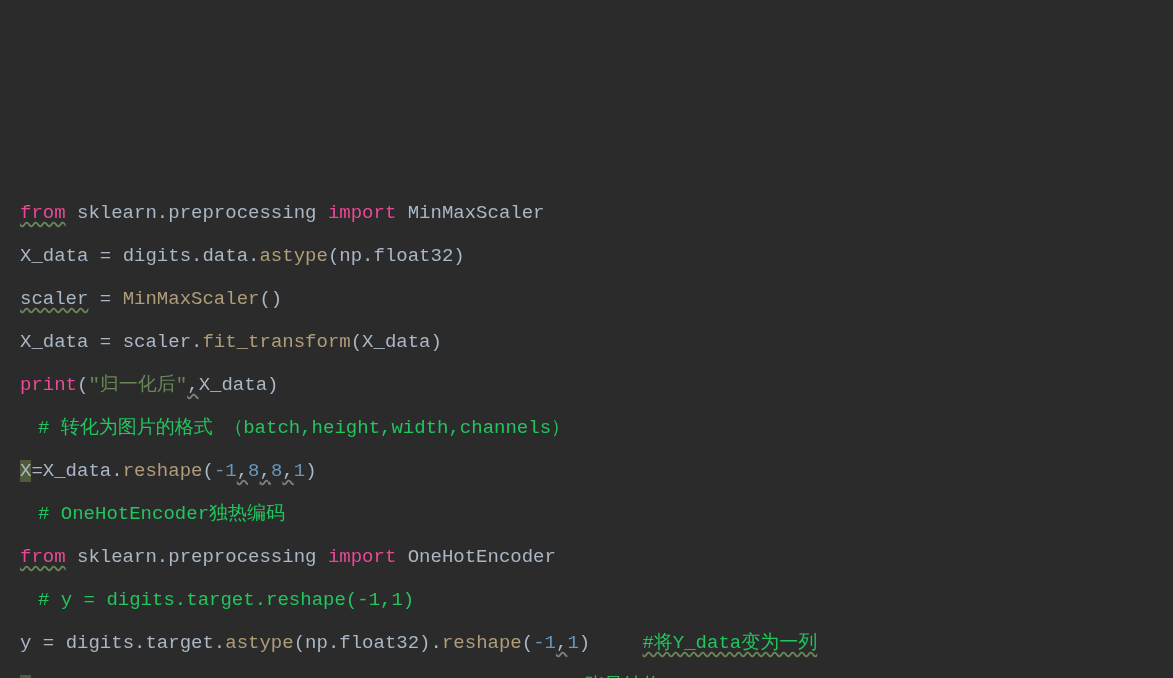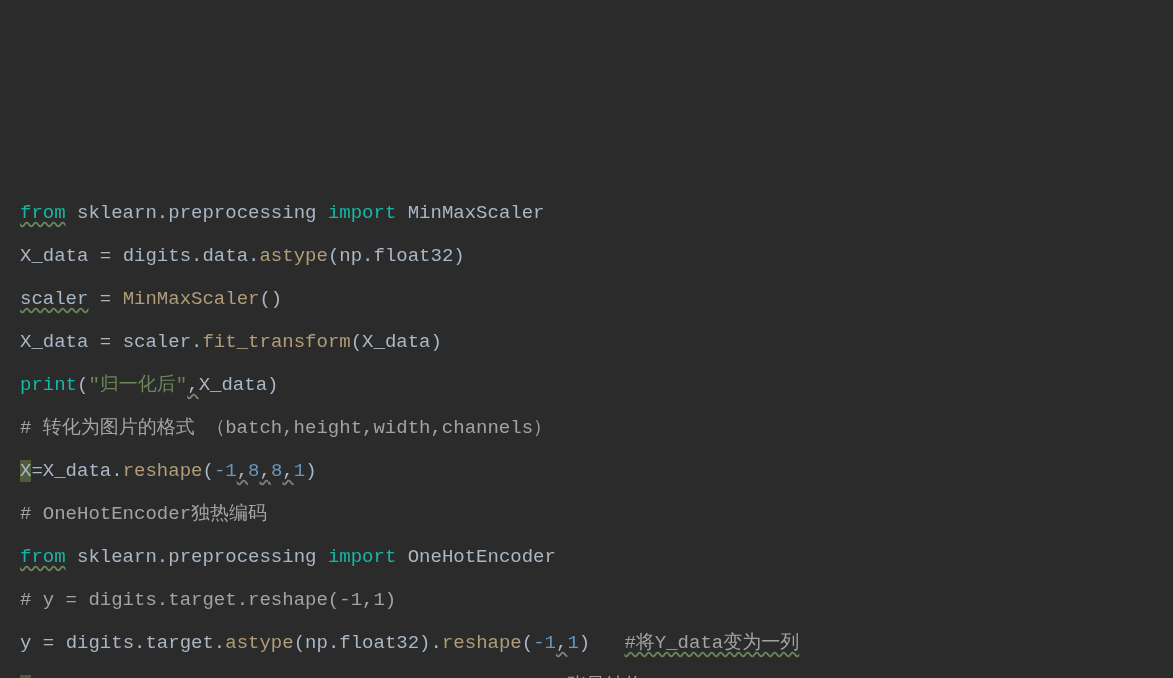--- a/index.html
+++ b/index.html
@@ -8,24 +8,24 @@
     font-family:"Courier New","Consolas",monospace;
     font-size:19px;
     line-height:43px;
     color:#a9b7c6;
     padding:20px 0 20px 20px;
     white-space:pre;
     overflow:hidden;
     width:1173px;
     height:678px;
   }
-  .kw { color:#14b8a6; }      
+  .kw { color:#ec4899; }      
   .str { color:#6a8759; }     
   .num { color:#6897bb; }     
-  .cmt { color:#a3a3a3; }     
+  .cmt { color:#22c55e;margin-left:18px; }     
   .fn  { color:#b09d79;text-align:right; }     
   .squig-green {
     text-decoration:underline;
     text-decoration-style:wavy;
     text-decoration-color:#6a8759;
     text-underline-offset:3px;
   }
   .squig-grey {
     text-decoration:underline;
     text-decoration-style:wavy;

